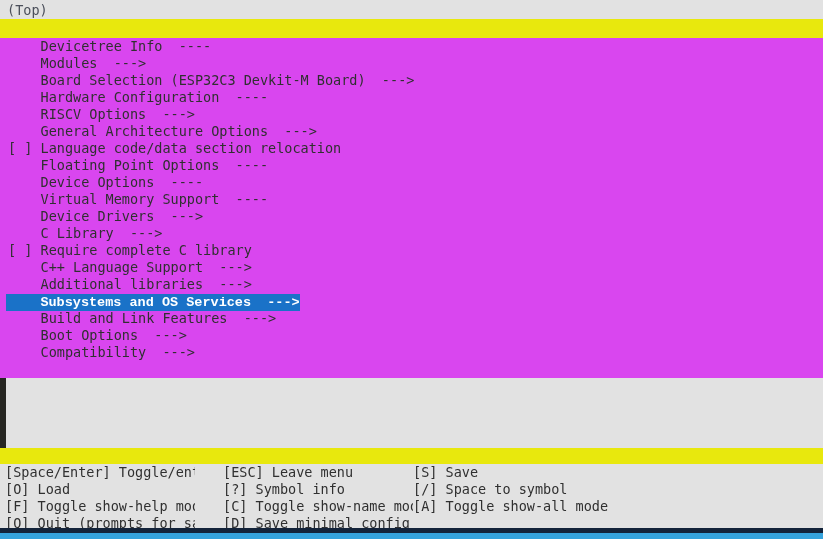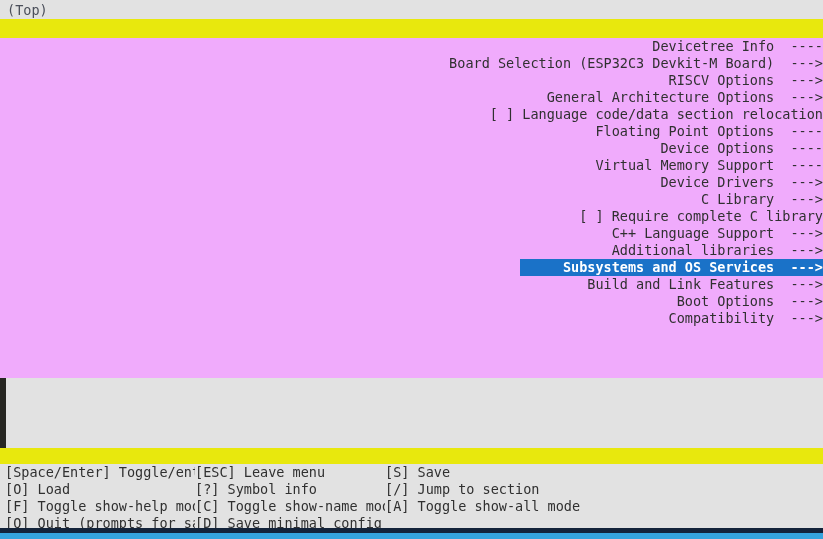--- a/index.html
+++ b/index.html
@@ -86,44 +86,44 @@
     margin-top: 17px;
   }
 
   
   .menu {
     position: absolute;
     left: 0;
     top: 38px;
     width: 823px;
     height: 340px;
-    background: #f0abfc;
-    text-align: right;
+    background: #d946ef;
   }
   .menu-row {
     position: relative;
     height: 17px;
     line-height: 17px;
     white-space: pre;
     font-size: 13.5px;
     color: #303030;
     padding-left: 6px;
     box-sizing: border-box;
   }
   .menu-row .rowtext {
     display: inline-block;
     white-space: pre;
     padding-left: 2px;
   }
   .menu-row.selected .rowtext {
     background: #1a72c8;
     color: #ffffff;
     font-weight: bold;
-    padding-left: 10px;
+    padding-left: 2px;
     padding-right: 0px;
+    font-family: Liberation Mono, monospace;
   }
 
   
   .footbar {
     position: absolute;
     left: 0;
     top: 448px;
     width: 823px;
     height: 16px;
     background: #e8e80d;
@@ -148,41 +148,43 @@
     padding-left: 5px;
     box-sizing: border-box;
   }
   .foot-cell {
     display: inline-block;
     white-space: pre;
     vertical-align: top;
     overflow: hidden;
   }
   .c0 { width: 190px; }
-  .c1 { width: 190px; }
+  .c1 { width: 190px; margin-left: 28px; }
   .c2 { width: 200px; }
 </style>
 </head>
 <body>
 
 <div id="screen">
 
   <div class="frame-left"></div>
 
   <div class="toprow">
     <span class="label">(Top)</span>
   </div>
 
   <div class="titlebar">
     <span class="title">Zephyr Kernel Configuration</span>
   </div>
 
   <div class="menu" id="menu-list">
       <div class="menu-row"><span class="rowtext">    Devicetree Info  ----</span></div>
+      <div class="menu-row"><span class="rowtext">    Modules  ---&gt;</span></div>
       <div class="menu-row"><span class="rowtext">    Board Selection (ESP32C3 Devkit-M Board)  ---&gt;</span></div>
+      <div class="menu-row"><span class="rowtext">    Hardware Configuration  ----</span></div>
       <div class="menu-row"><span class="rowtext">    RISCV Options  ---&gt;</span></div>
       <div class="menu-row"><span class="rowtext">    General Architecture Options  ---&gt;</span></div>
       <div class="menu-row"><span class="rowtext">[ ] Language code/data section relocation</span></div>
       <div class="menu-row"><span class="rowtext">    Floating Point Options  ----</span></div>
       <div class="menu-row"><span class="rowtext">    Device Options  ----</span></div>
       <div class="menu-row"><span class="rowtext">    Virtual Memory Support  ----</span></div>
       <div class="menu-row"><span class="rowtext">    Device Drivers  ---&gt;</span></div>
       <div class="menu-row"><span class="rowtext">    C Library  ---&gt;</span></div>
       <div class="menu-row"><span class="rowtext">[ ] Require complete C library</span></div>
       <div class="menu-row"><span class="rowtext">    C++ Language Support  ---&gt;</span></div>
@@ -190,21 +192,21 @@
       <div class="menu-row selected"><span class="rowtext">    Subsystems and OS Services  ---&gt;</span></div>
       <div class="menu-row"><span class="rowtext">    Build and Link Features  ---&gt;</span></div>
       <div class="menu-row"><span class="rowtext">    Boot Options  ---&gt;</span></div>
       <div class="menu-row"><span class="rowtext">    Compatibility  ---&gt;</span></div>
     </div>
 
   <div class="footbar"></div>
 
   <div class="footer" id="footer-rows">
       <div class="foot-row"><span class="foot-cell c0">[Space/Enter] Toggle/enter</span><span class="foot-cell c1">[ESC] Leave menu</span><span class="foot-cell c2">[S] Save</span></div>
-      <div class="foot-row"><span class="foot-cell c0">[O] Load</span><span class="foot-cell c1">[?] Symbol info</span><span class="foot-cell c2">[/] Jump to section</span></div>
+      <div class="foot-row"><span class="foot-cell c0">[O] Load</span><span class="foot-cell c1">[?] Symbol info</span><span class="foot-cell c2">[/] Space to symbol</span></div>
       <div class="foot-row"><span class="foot-cell c0">[F] Toggle show-help mode</span><span class="foot-cell c1">[C] Toggle show-name mode</span><span class="foot-cell c2">[A] Toggle show-all mode</span></div>
       <div class="foot-row"><span class="foot-cell c0">[Q] Quit (prompts for save)</span><span class="foot-cell c1">[D] Save minimal config (advanced)</span></div>
     </div>
 
   <div class="frame-bottom-dark"></div>
   <div class="frame-bottom-accent"></div>
 
 </div>
 
 </body></html>

